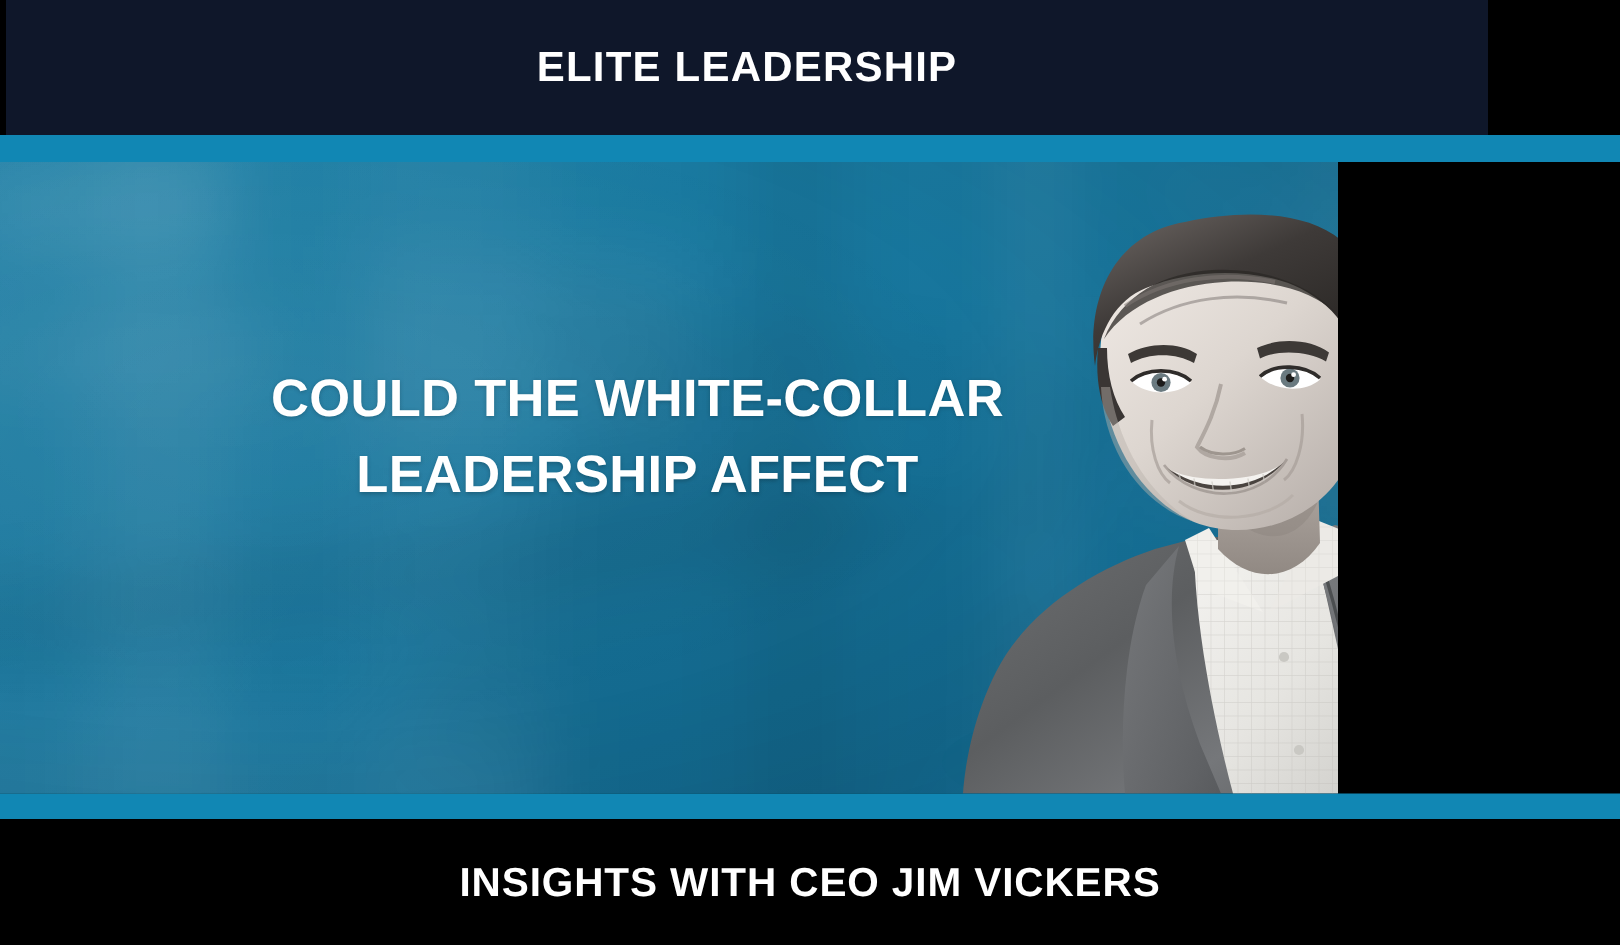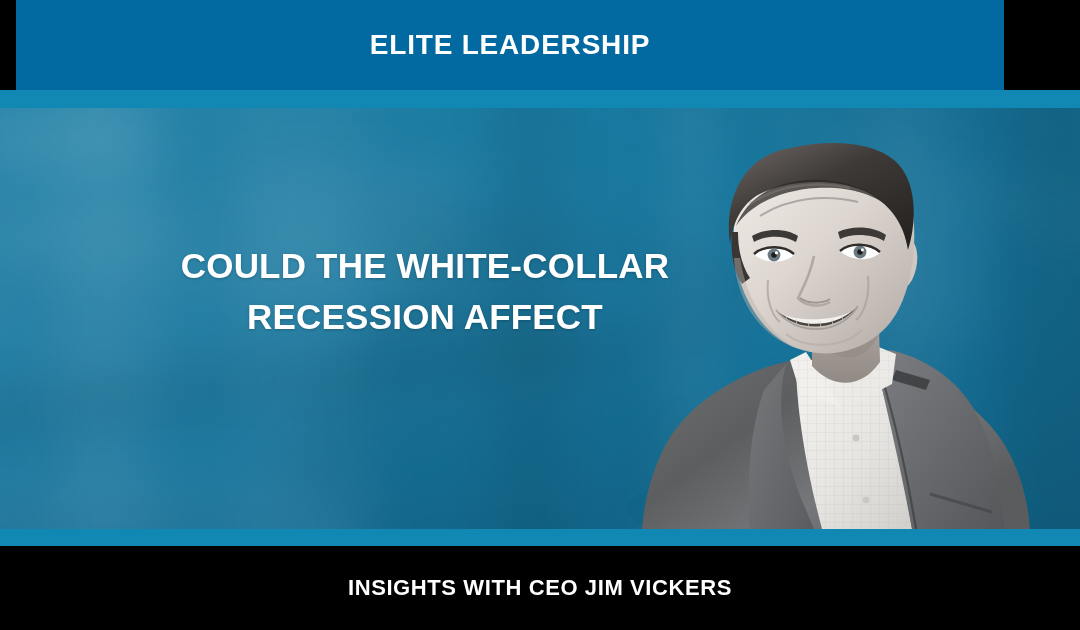--- a/index.html
+++ b/index.html
@@ -18,24 +18,24 @@
     position: relative;
     width: 1080px;
     height: 630px;
     background: #000000;
     overflow: hidden;
   }
 
   
   .top-bar {
     position: absolute;
-    left: 16px; top: 0;
+    left: 4px; top: 0;
     width: 988px;
     height: 90px;
-    background: #0369a1;
+    background: #0f172a;
     display: flex;
     align-items: center;
     justify-content: center;
   }
   .top-bar-title {
     color: #ffffff;
     font-size: 28px;
     font-weight: bold;
     letter-spacing: 0.8px;
     line-height: 1;
@@ -56,21 +56,21 @@
     left: 0; top: 529px;
     width: 1080px;
     height: 17px;
     background: #1187b4;
   }
 
   
   .stage {
     position: absolute;
     left: 0; top: 108px;
-    width: 1080px;
+    width: 892px;
     height: 421px;
     overflow: hidden;
     background: #17749b;
   }
 
   
   .bg-base {
     position: absolute;
     inset: 0;
     background:
@@ -155,21 +155,21 @@
     left: 0; top: 546px;
     width: 1080px;
     height: 84px;
     background: #000000;
     display: flex;
     align-items: center;
     justify-content: center;
   }
   .bottom-bar-title {
     color: #ffffff;
-    font-size: 22px;
+    font-size: 27px;
     font-weight: bold;
     letter-spacing: 0.6px;
     line-height: 1;
     text-align: center;
     font-family: "Liberation Sans", sans-serif;
   }
 </style>
 </head>
 <body>
 
@@ -345,21 +345,21 @@
           <path d="M 268 168 C 270 188, 264 206, 256 212" stroke="#a69e98" stroke-width="2" fill="none" opacity="0.7"></path>
 
           <path d="M 186 226 C 206 242, 244 240, 262 222" stroke="#b2aaa4" stroke-width="2" fill="none" opacity="0.6"></path>
           <path d="M 134 150 C 136 192, 160 228, 196 240 C 166 222, 146 190, 140 150 Z" fill="#b9b1ab" opacity="0.45"></path>
         </g>
       </svg>
     </div>
 
     <div class="headline">
       <span class="ln">COULD THE WHITE-COLLAR</span>
-      <span class="ln">RECESSION AFFECT</span>
+      <span class="ln">LEADERSHIP AFFECT</span>
     </div>
 
   </div>
 
   <div class="accent-band-bottom"></div>
 
   <div class="bottom-bar">
     <div class="bottom-bar-title">INSIGHTS WITH CEO JIM VICKERS</div>
   </div>
 

